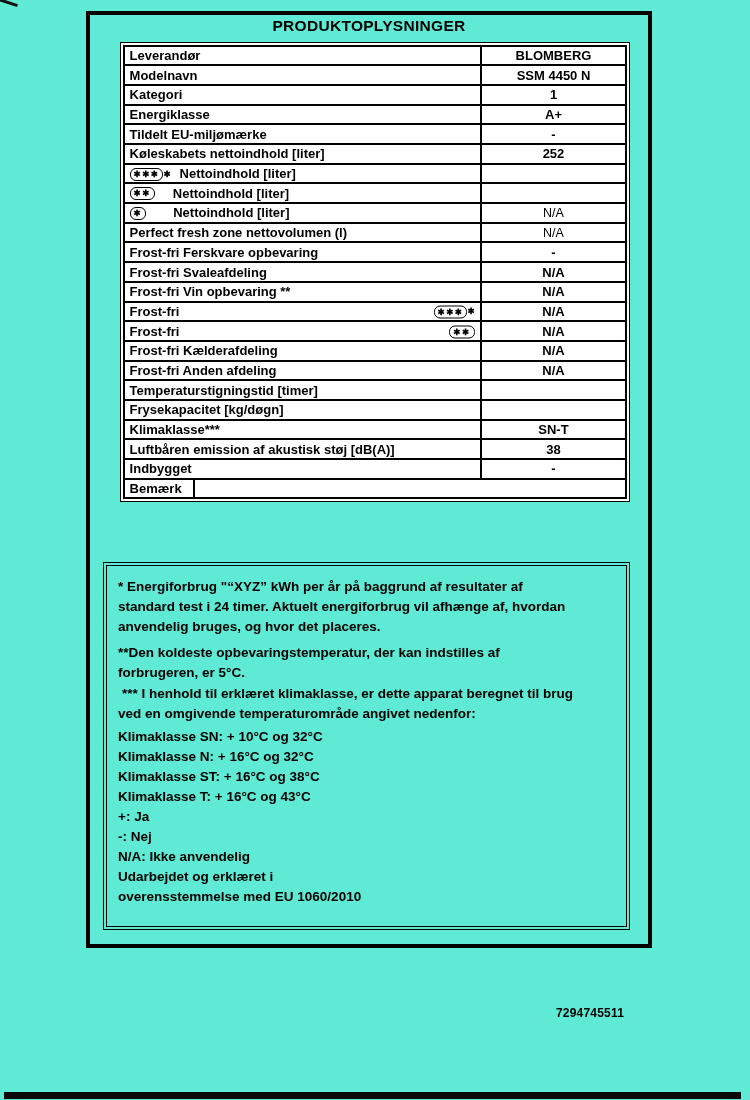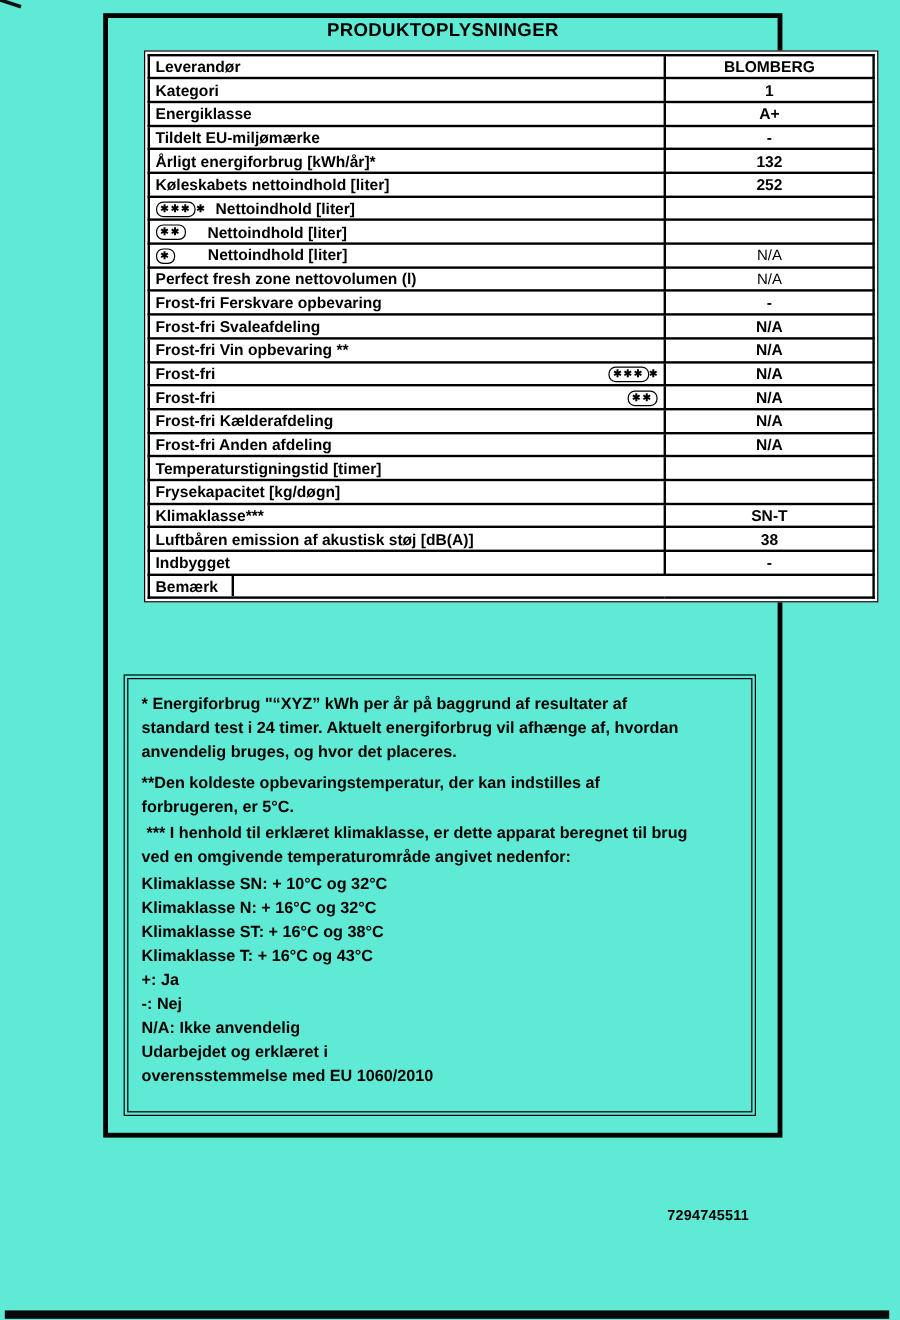--- a/index.html
+++ b/index.html
@@ -44,21 +44,21 @@
     width: 566px;
     text-align: center;
     font-size: 15.5px;
     font-weight: bold;
     letter-spacing: 0.3px;
   }
   
   .tbl-outer {
     position: absolute;
     left: 120px; top: 42px;
-    width: 612px;
+    width: 510px;
     border: 1.6px solid #000;
     padding: 1.6px;
     box-sizing: border-box;
     background: #fff;
   }
   table.spec {
     border-collapse: collapse;
     width: 100%;
     table-layout: fixed;
   }
@@ -153,34 +153,34 @@
   <div class="doc-title">PRODUKTOPLYSNINGER</div>
 
   <div class="tbl-outer">
     <table class="spec">
       <tbody>
         <tr>
           <td class="lbl">Leverandør</td>
           <td class="val">BLOMBERG</td>
         </tr>
         <tr>
+          <td class="lbl">Modelnavn</td>
+          <td class="val">SSM 4450 N</td>
+        </tr>
+        <tr>
           <td class="lbl">Kategori</td>
           <td class="val">1</td>
         </tr>
         <tr>
           <td class="lbl">Energiklasse</td>
           <td class="val">A+</td>
         </tr>
         <tr>
           <td class="lbl">Tildelt EU-miljømærke</td>
           <td class="val">-</td>
-        </tr>
-        <tr>
-          <td class="lbl">Årligt energiforbrug [kWh/år]*</td>
-          <td class="val">132</td>
         </tr>
         <tr>
           <td class="lbl">Køleskabets nettoindhold [liter]</td>
           <td class="val">252</td>
         </tr>
         <tr>
           <td class="lbl sub"><span class="starbox"><span>✱✱✱</span></span><span class="star-outside">✱</span><span class="sub-gap"></span><span>Nettoindhold [liter]</span></td>
           <td class="val"></td>
         </tr>
         <tr>

